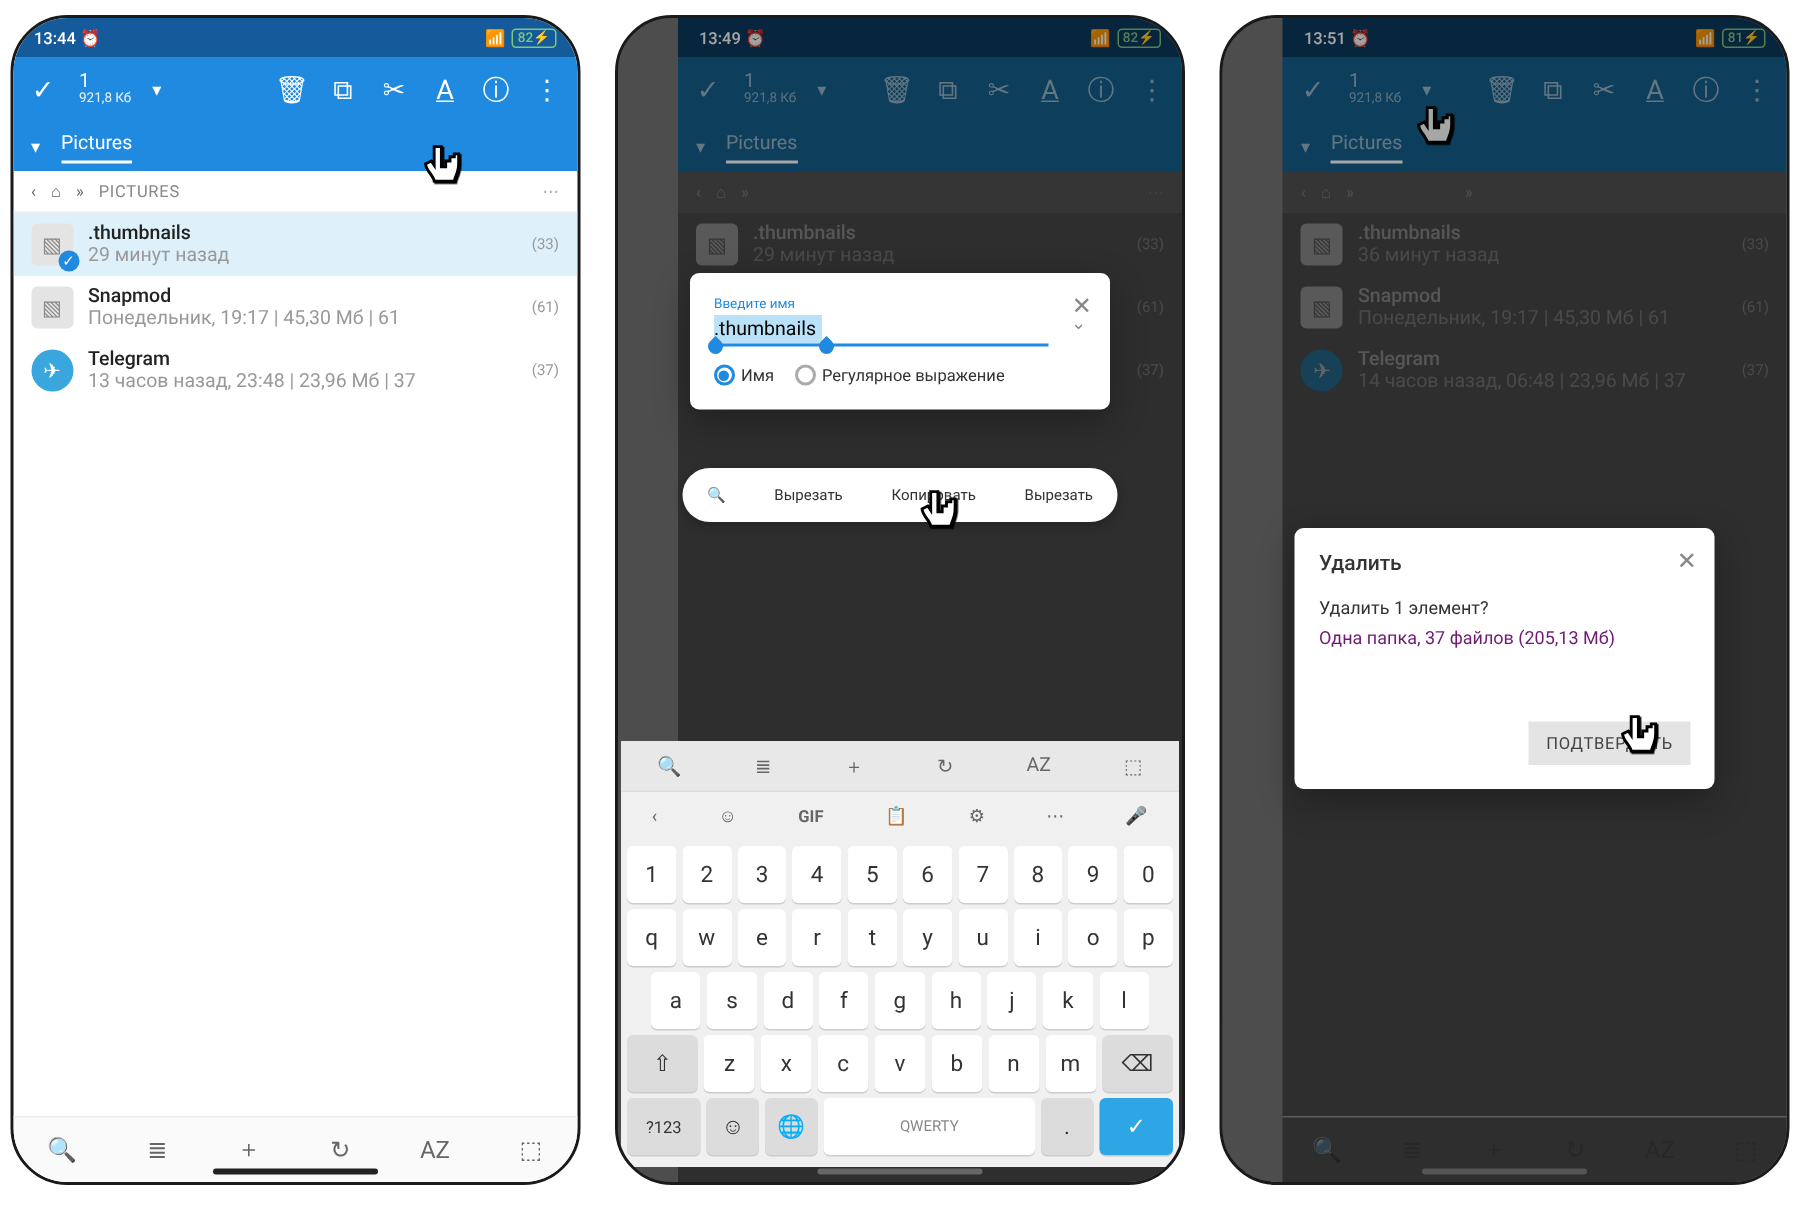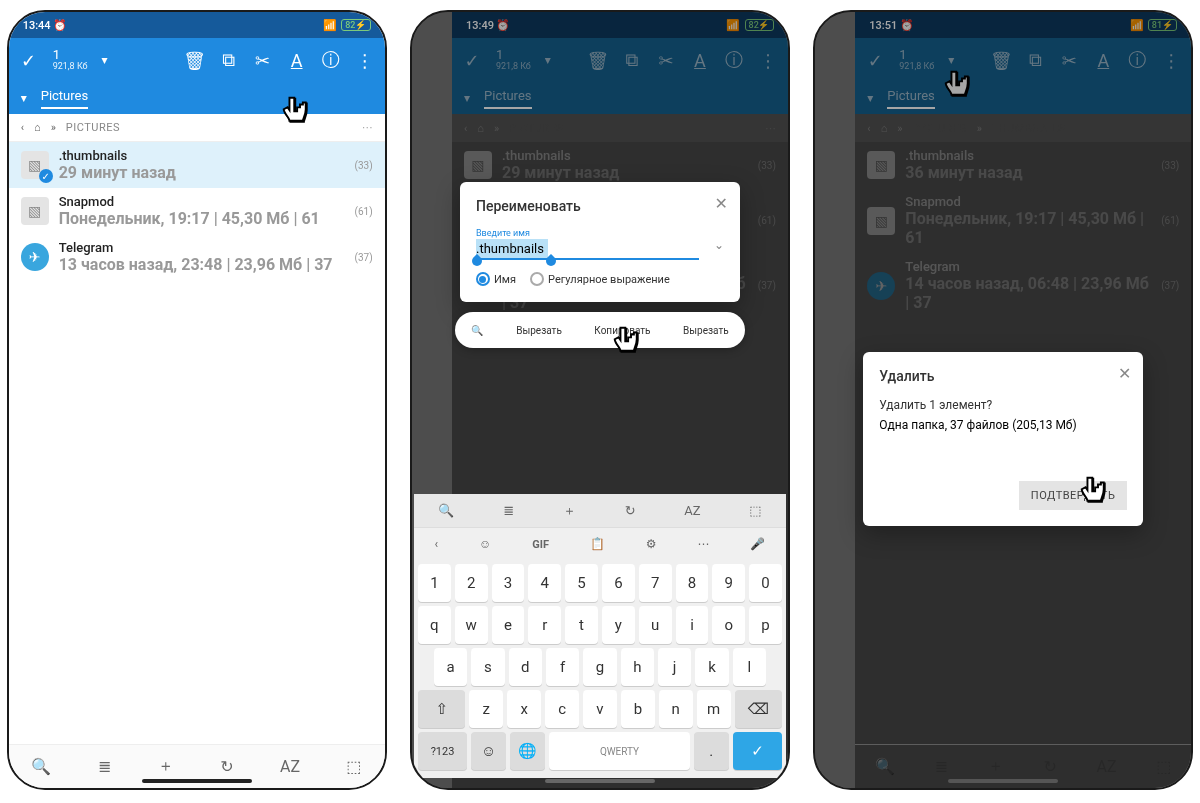--- a/index.html
+++ b/index.html
@@ -18,21 +18,21 @@
   .breadcrumb { height: 28px; display: flex; align-items: center; gap: 10px; padding: 0 12px; font-size: 11px; color: #666; border-bottom: 1px solid #eee; }
   .breadcrumb .path { color: #888; letter-spacing: .5px; }
   .breadcrumb .dots { margin-left: auto; color: #aaa; }
   .list { flex: 1; overflow: hidden; }
   .row { display: flex; align-items: center; padding: 6px 12px; gap: 10px; }
   .row.sel { background: #def1fb; }
   .row .thumb { width: 28px; height: 28px; background: #e4e4e4; border-radius: 4px; display: flex; align-items: center; justify-content: center; font-size: 14px; color: #888; position: relative; }
   .row .thumb.checked::after { content: "✓"; position: absolute; right: -4px; bottom: -4px; background: #1f8ae0; color:#fff; width:14px; height:14px; border-radius:50%; font-size:10px; display:flex; align-items:center; justify-content:center; }
   .row .txt { flex: 1; }
   .row .name { font-size: 13px; color: #222; font-weight: 500; }
-  .row .sub { font-size: 16px; color: #999; font-weight: bold; }
+  .row .sub { font-size: 13px; color: #999; }
   .row .badge { font-size: 10px; color: #999; }
   .bottombar { height: 44px; border-top: 1px solid #eee; display: flex; align-items: center; justify-content: space-around; color: #666; background:#fafafa; }
   .bottombar .glyph { font-size: 16px; }
   .navpill { position: absolute; bottom: 5px; left: 50%; transform: translateX(-50%); width: 110px; height: 4px; background: #222; border-radius: 2px; }
   .dimmed .statusbar { background: #0d3a60; }
   .dimmed .appbar, .dimmed .tabbar { background: #15618f; color: #9ab6c8; }
   .dimmed .list, .dimmed .breadcrumb, .dimmed .bottombar { filter: brightness(0.6); background:#777; }
   .dimmed .breadcrumb { background:#888; color:#ccc; border:none;}
   .dimmed .row { background:#777; }
   .dimmed .row .name { color:#ddd; }
@@ -60,21 +60,21 @@
   .kb-tools { height:34px; display:flex; align-items:center; justify-content:space-around; border-bottom:1px solid #ddd; background:#e8e8e8; color:#666; font-size:13px; }
   .kb-top { height:32px; display:flex; align-items:center; justify-content:space-around; color:#666; font-size:12px; }
   .kb-rows { padding:4px; }
   .kb-row { display:flex; gap:4px; margin-bottom:4px; }
   .key { flex:1; height:38px; background:#fff; border-radius:4px; display:flex; align-items:center; justify-content:center; font-size:15px; color:#333; box-shadow:0 1px 0 rgba(0,0,0,.15); }
   .key.wide { flex:1.4; background:#dcdcdc; }
   .key.space { flex:4; font-size:10px; color:#888; }
   .key.enter { background:#2ea6e6; color:#fff; }
   .dialog.delete { top: 340px; width:280px; }
   .dialog.delete .msg { font-size:12px; color:#333; margin-bottom:6px; }
-  .dialog.delete .detail { font-size:12px; color:#000000; margin-bottom:20px; }
+  .dialog.delete .detail { font-size:12px; color:#701a75; margin-bottom:20px; }
   .dialog.delete .confirm { background:#e4e4e4; padding:8px 12px; font-size:11px; color:#444; float:right; letter-spacing:.5px; cursor:pointer;margin-top:29px; }
   .cursor { position:absolute; width:46px; height:46px; pointer-events:none; }
   .cursor svg { filter: drop-shadow(1px 1px 0 #000); }
   .chev { font-size:12px; }
   .tg { background:#39a6de !important; color:#fff !important; border-radius:50% !important; }
 </style>
 </head>
 <body>
 
 <div class="phone">
@@ -205,21 +205,20 @@
           <div class="name">Telegram</div>
           <div class="sub">13 часов назад, 23:48 | 23,96 Мб | 37</div>
         </div>
         <div class="badge">(37)</div>
       </div>
   </div>
 
   <div class="scrim"></div>
   <div class="dialog">
     <span class="close">✕</span>
-    <h3>Переименовать</h3>
     <div class="hint">Введите имя</div>
     <div class="sel-handles">
       <input class="input" style="background: linear-gradient(rgb(185, 225, 247), rgb(185, 225, 247)) 0px 0px / 72px 100% no-repeat;" value=".thumbnails">
       <span class="chev" style="position:absolute; right:0; top:0; color:#888;">⌄</span>
       <div class="handle l"></div>
       <div class="handle r"></div>
     </div>
     <div class="radios">
       <span class="radio">
           <span class="dot"></span>

